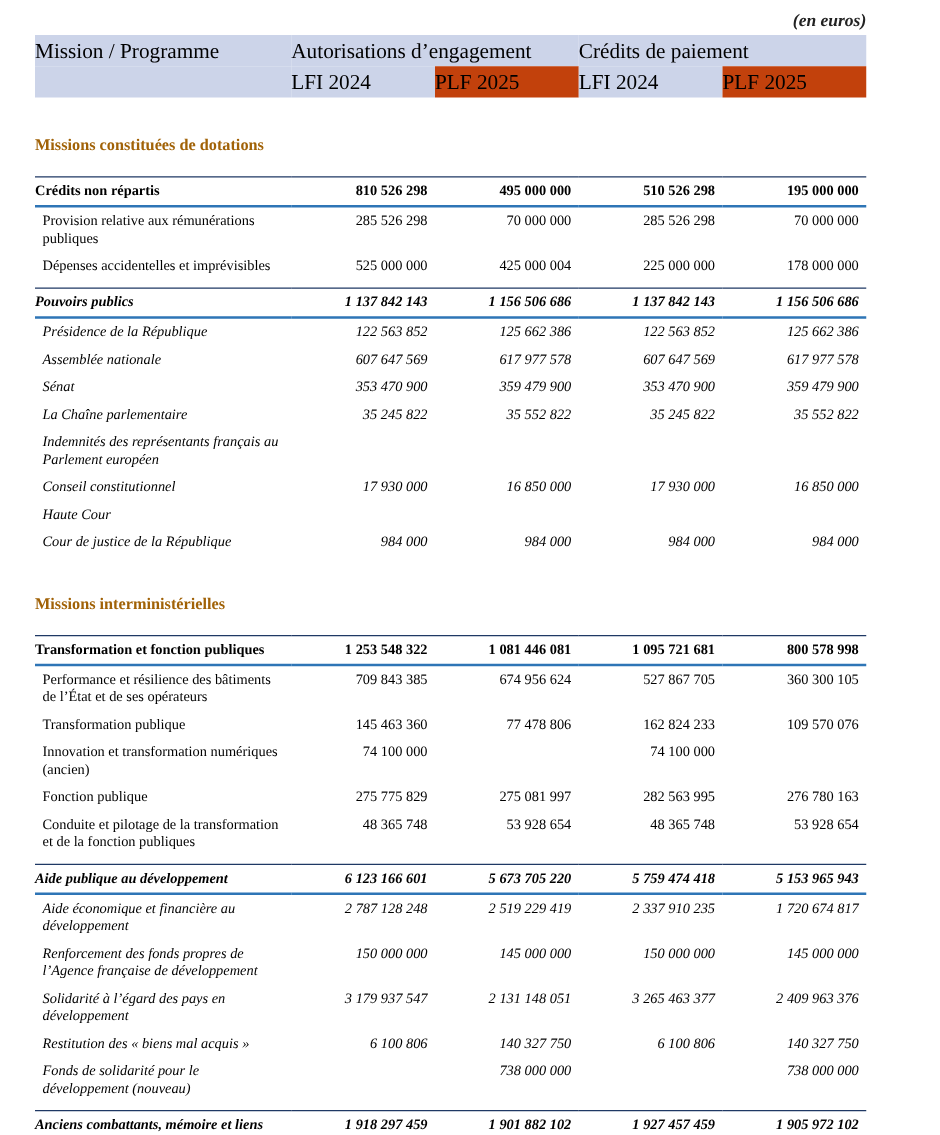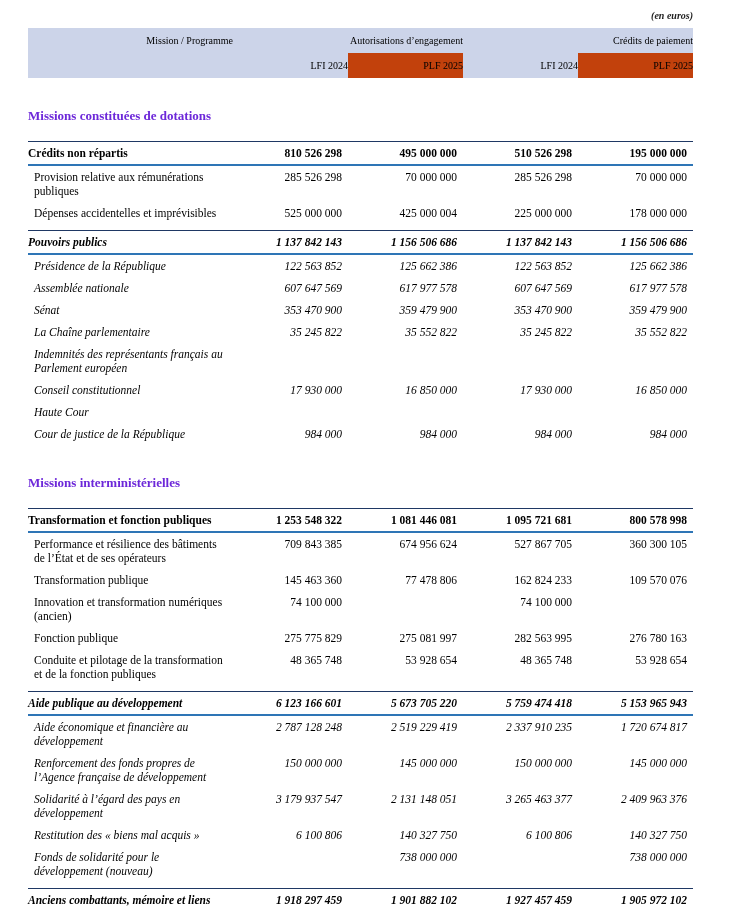--- a/index.html
+++ b/index.html
@@ -3,32 +3,32 @@
 <meta charset="utf-8">
 <style>
   html,body{margin:0;padding:0;}
   body{
     width:752px;height:908px;overflow:hidden;background:#ffffff;
     font-family:"Liberation Serif", serif;color:#000;
   }
   .page{padding:10px 0 0 28px;width:665px;}
   .unit-note{
     width:665px;text-align:right;font-style:italic;font-weight:bold;
-    font-size:10px;color:#222;height:12px;margin-bottom:6px;
+    font-size:14px;color:#222;height:12px;margin-bottom:6px;
   }
   table{border-collapse:collapse;table-layout:fixed;width:665px;}
   col.c-label{width:205px;}
   col.c-num{width:115px;}
   .header-table td{
-    font-size:10px;text-align:right;padding:6px 0;background:#ccd4e9;
+    font-size:17px;text-align:left;padding:6px 0;background:#ccd4e9;
     line-height:13px;
   }
   .header-table tr.hrow2 td.plf{background:#c2410c;}
   .section-heading{
-    color:#6d28d9;font-weight:bold;font-size:13px;line-height:15px;
+    color:#a16207;font-weight:bold;font-size:13px;line-height:15px;
     margin:30px 0 15px 0;
   }
   .mission-table{margin-top:18px;}
   .mission-table + .mission-table{margin-top:6px;font-style:italic;}
   .mission-table td{
     font-size:11.5px;line-height:14px;padding:4px 0;vertical-align:top;
   }
   td.lbl{padding-left:6px;padding-right:10px;}
   td.num{text-align:right;padding-right:6px;white-space:nowrap;}
   tr.mission-row td{

